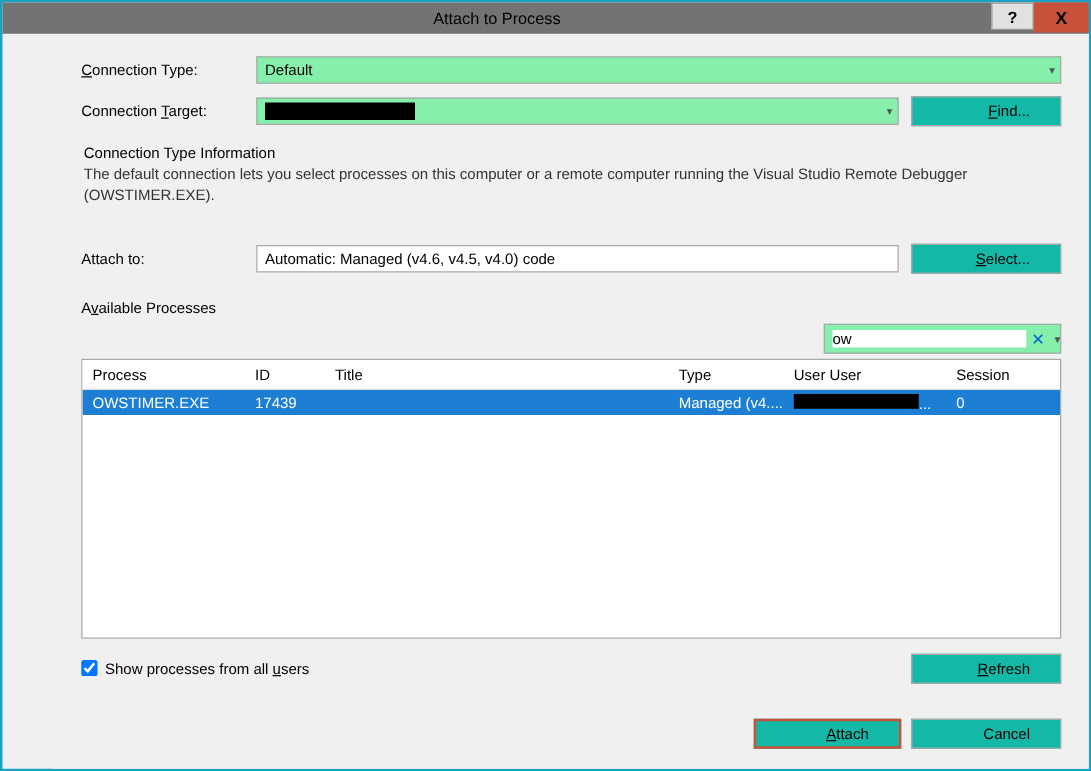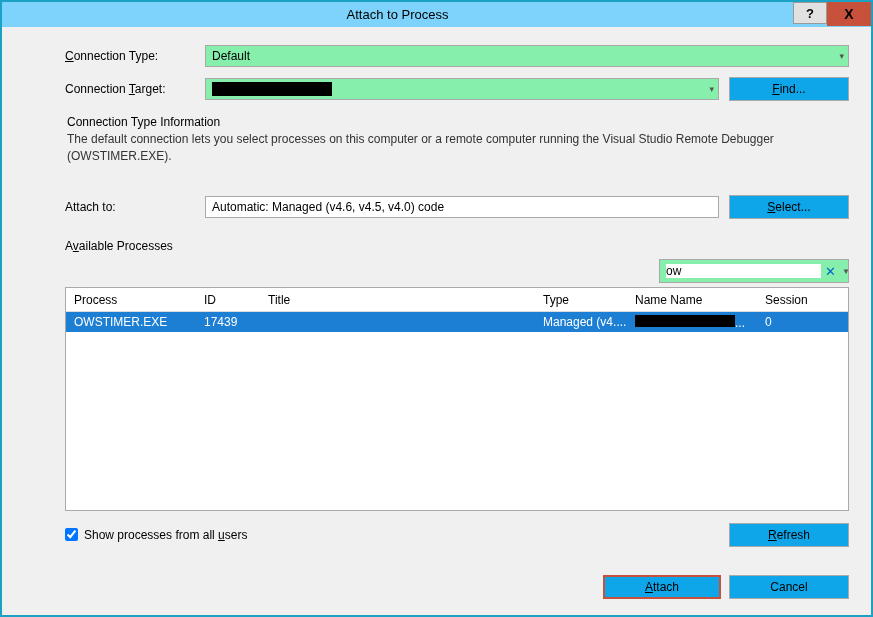--- a/index.html
+++ b/index.html
@@ -14,21 +14,21 @@
     .window {
       width: 873px;
       height: 617px;
       border: 2px solid #1ba1c4;
       background: #f0f0f0;
       display: flex;
       flex-direction: column;
     }
     .titlebar {
       height: 28px;
-      background: #7dd3fc;
+      background: #737373;
       display: flex;
       align-items: center;
       position: relative;
       color: #000;
     }
     .title-text {
       flex: 1;
       text-align: center;
       font-size: 13px;
       color: #000;
@@ -97,26 +97,27 @@
       color: #555;
     }
     .blackbox {
       background: #000;
       height: 14px;
       width: 120px;
     }
     .btn {
       height: 24px;
       border: 1px solid #a9a9a9;
-      background: #0ea5e9;
+      background: #14b8a6;
       padding: 0 24px;
       font-size: 12px;
       font-family: inherit;
       cursor: default;
       min-width: 120px;
+      text-align: right;
     }
     .btn-wide { min-width: 120px; }
     .info-section {
       margin: 4px 0 16px 0;
       padding-left: 2px;
     }
     .info-title {
       font-size: 12px;
       margin-bottom: 2px;
     }
@@ -291,21 +292,21 @@
         <span class="filter-drop">▼</span>
       </div>
     </div>
 
     <div class="table-container">
       <div class="table-header">
         <div class="th col-process">Process</div>
         <div class="th col-id">ID</div>
         <div class="th col-title">Title</div>
         <div class="th col-type">Type</div>
-        <div class="th col-user">Name Name</div>
+        <div class="th col-user">User User</div>
         <div class="th col-session">Session</div>
       </div>
       <div class="table-row">
         <div class="td col-process">OWSTIMER.EXE</div>
         <div class="td col-id">17439</div>
         <div class="td col-title"></div>
         <div class="td col-type">Managed (v4....</div>
         <div class="td col-user"><span class="blackbox-row"></span><span style="color:#fff">...</span></div>
         <div class="td col-session">0</div>
       </div>

